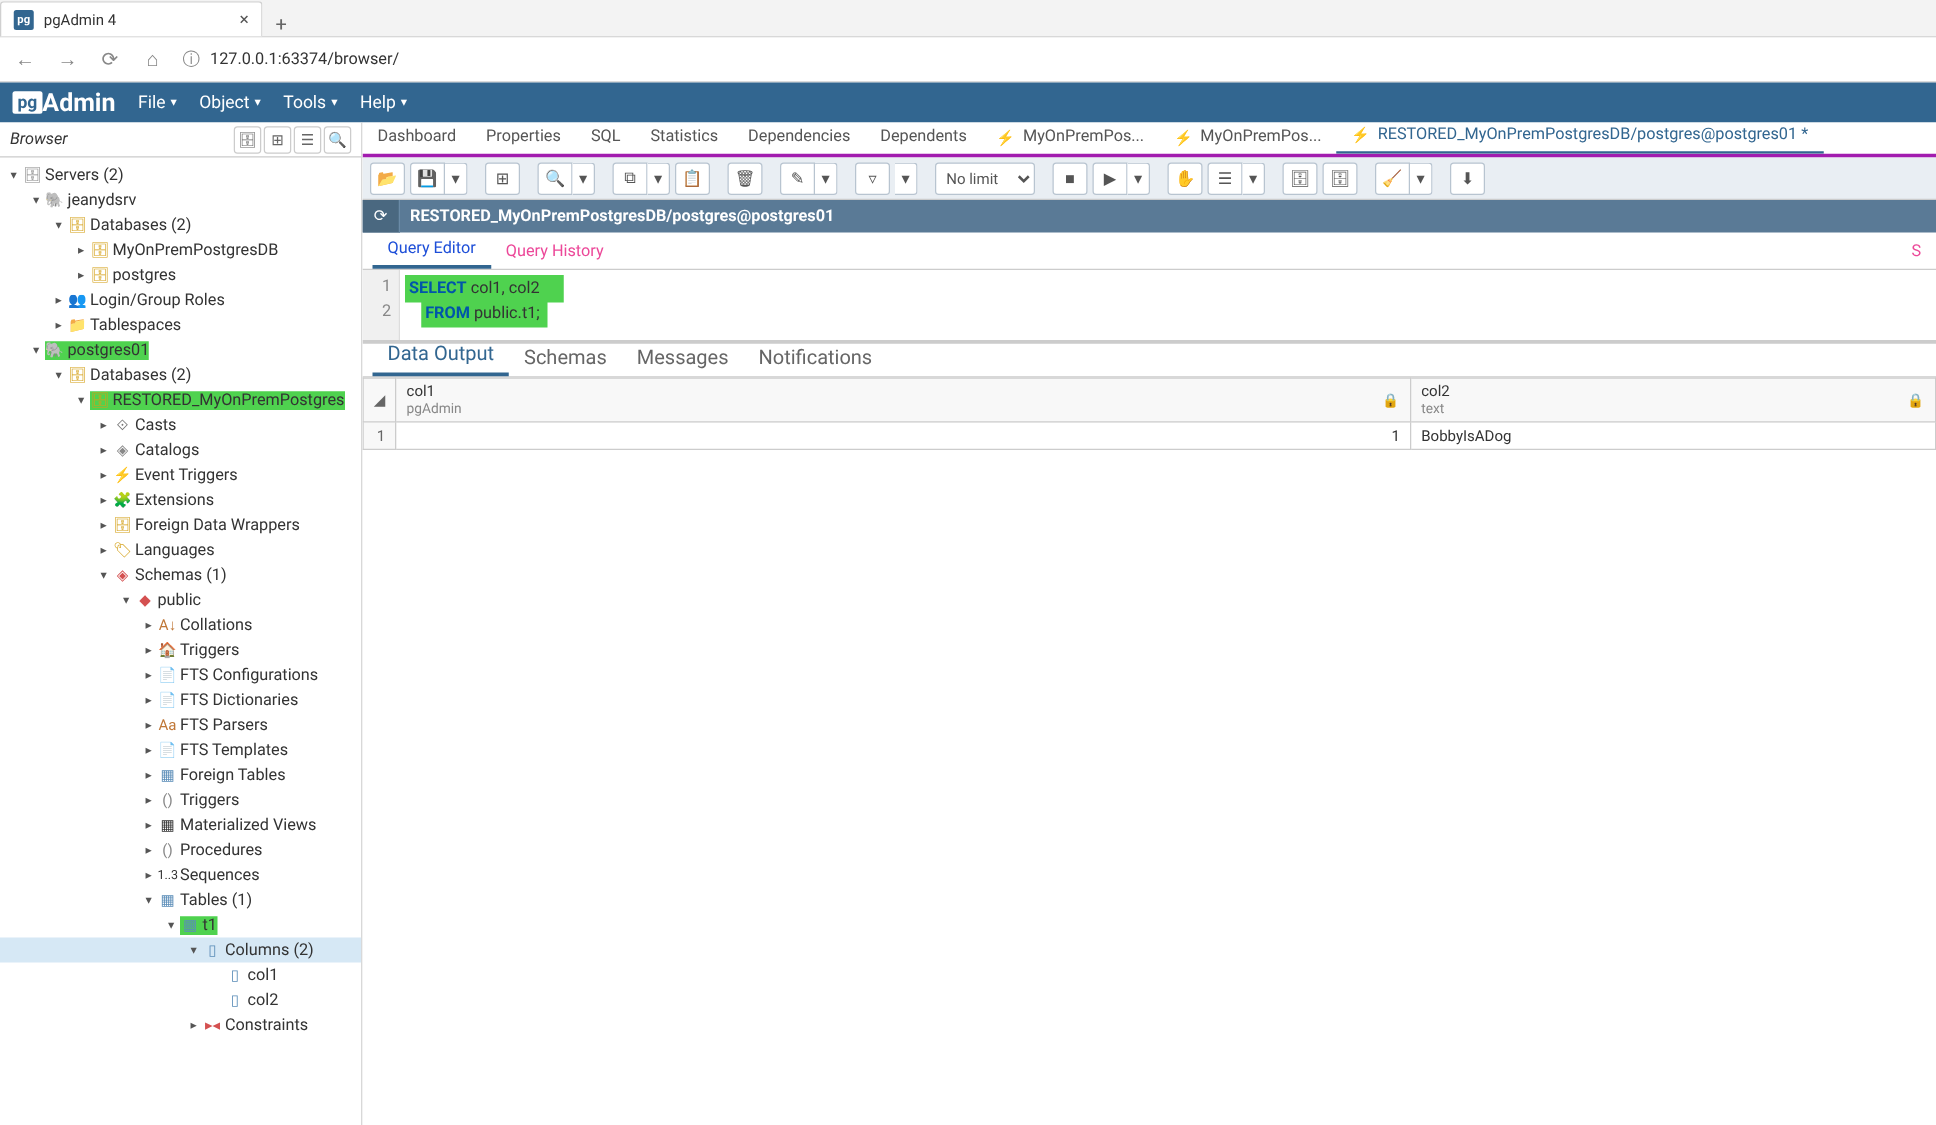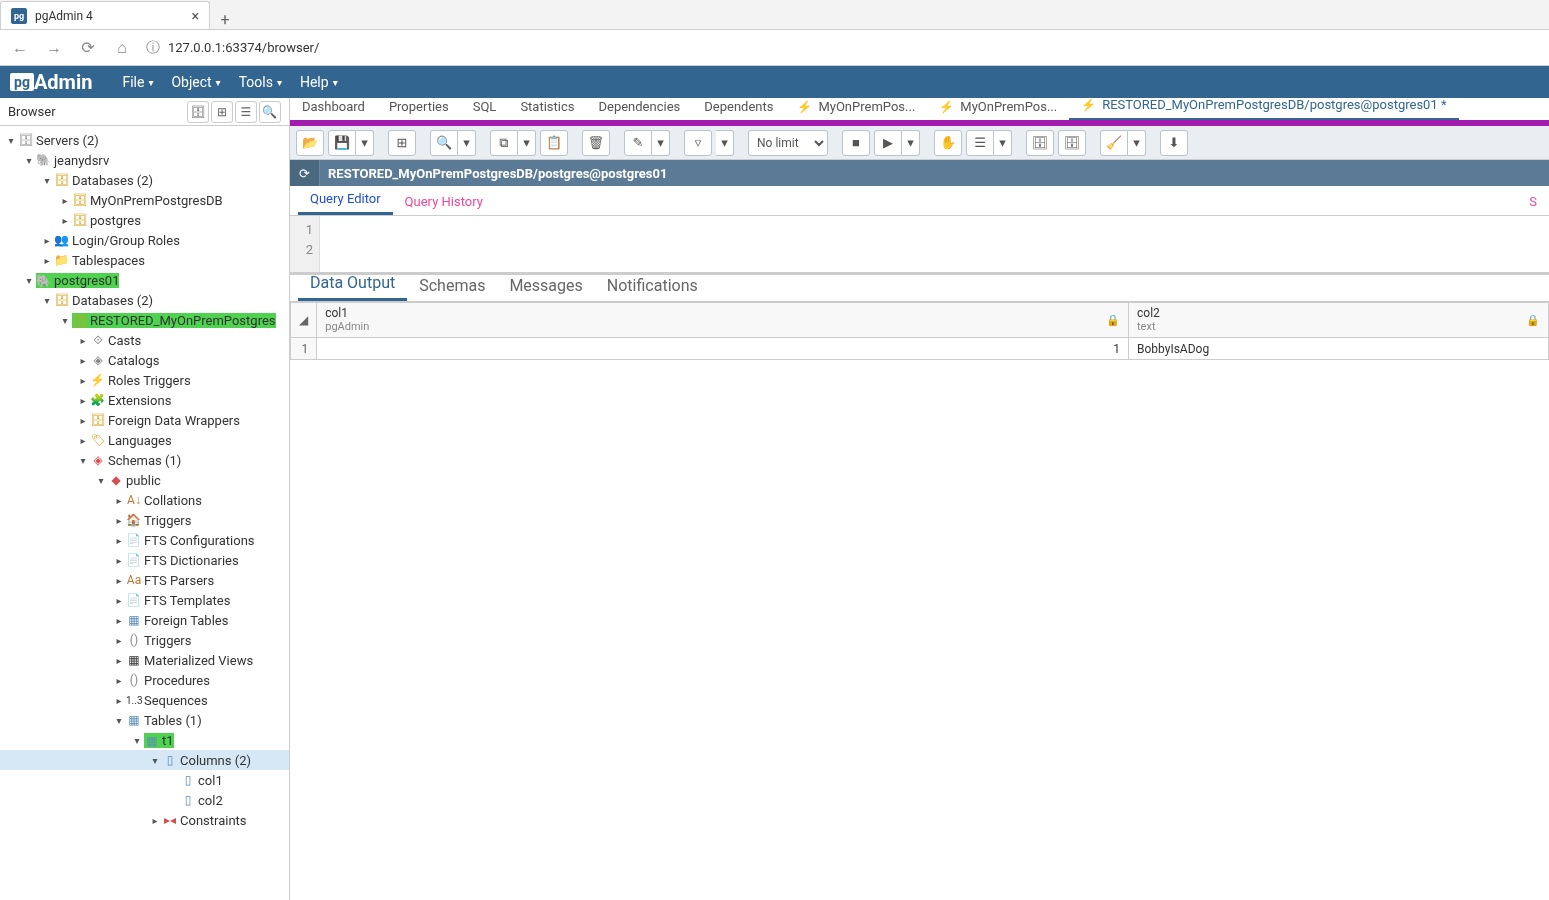--- a/index.html
+++ b/index.html
@@ -15,43 +15,43 @@
 .browser-navbar { height:36px; display:flex; align-items:center; padding:0 10px; gap:14px; border-bottom:1px solid #d0d0d0; background:#fff;}
 .nav-btn { color:#888; font-size:16px; cursor:pointer; width:20px; text-align:center;}
 .url-bar { flex:1; display:flex; align-items:center; gap:8px; font-size:13px; color:#333;}
 .url-info { color:#888; font-size:14px;}
 
 
 .pg-topbar { height: 32px; background: #326690; display:flex; align-items:center; padding-left:10px; color:#fff; gap:18px;}
 .pg-logo { display:flex; align-items:center; gap:0;}
 .pg-logo-box { background:#fff; color:#326690; padding:1px 4px; border-radius:2px; font-weight:bold; font-size:14px;}
 .pg-logo-text { font-weight:bold; font-size:20px; margin-left:0;}
-.pg-menu { display:flex; gap:18px;margin-left:12px;}
+.pg-menu { display:flex; gap:18px;}
 .pg-menu-item { display:flex; align-items:center; gap:4px; cursor:pointer; font-size:14px;}
 .caret-down { font-size:10px;}
 
 
 .pg-body { display:flex; height: calc(900px - 30px - 36px - 32px);}
 .pg-sidebar { width: 290px; border-right:1px solid #ccc; display:flex; flex-direction:column; background:#fff;}
 .pg-sidebar-hdr { height:28px; border-bottom:1px solid #ccc; display:flex; align-items:center; padding:0 8px; justify-content:space-between;}
-.pg-sidebar-title { font-size:13px; color:#333;}
+.pg-sidebar-title { font-size:13px; color:#333;font-style:italic;}
 .pg-sidebar-tools { display:flex; gap:2px;}
 .pg-sidebar-tools span { width:22px; height:22px; border:1px solid #ccc; border-radius:3px; display:flex; align-items:center; justify-content:center; background:#fff; color:#666; font-size:12px; cursor:pointer;}
 .tree { overflow:auto; padding:4px 0; font-size:13px;}
 .tree-row { display:flex; align-items:center; height:20px; white-space:nowrap; cursor:pointer;}
 .tree-row.selected { background:#d6e8f5;}
 .toggle { width:14px; text-align:center; color:#555; font-size:10px; display:inline-block;}
 .tree-icon { width:16px; text-align:center; display:inline-block; font-size:12px;}
 .tree-label { padding-left:2px;}
 .hl { background:#4fd24f; }
 .ic-server{color:#888;} .ic-db{color:#d4a017;} .ic-elephant{color:#5b8db8;} .ic-role{color:#c07838;} .ic-tbs{color:#d4a017;} .ic-cast{color:#777;} .ic-catalog{color:#888;} .ic-ext{color:#4aa04a;} .ic-fdw{color:#d4a017;} .ic-lang{color:#d4a017;} .ic-schema{color:#d45050;} .ic-pub{color:#d45050;} .ic-table{color:#5b8db8;} .ic-col{color:#5b8db8;} .ic-cons{color:#d45050;} .ic-fn{color:#888;} .ic-aa{color:#c07838;}
 
 
 .pg-main { flex:1; display:flex; flex-direction:column; background:#fff; overflow:hidden;}
-.pg-maintabs { height:28px; border-bottom:6px solid #a21caf; display:flex; align-items:flex-end; overflow:hidden;}
+.pg-maintabs { height:28px; border-bottom:3px solid #a21caf; display:flex; align-items:flex-end; overflow:hidden;}
 .pg-mtab { padding:6px 12px; font-size:13px; color:#555; cursor:pointer; white-space:nowrap;}
 .pg-mtab.file { display:flex; align-items:center; gap:6px;}
 .pg-mtab.active { border-bottom:2px solid #326690; color:#326690;}
 .pg-mtab .mtab-icon { color:#5b8db8; font-size:12px;}
 
 .pg-toolbar { height:34px; background:#e9eef3; border-bottom:1px solid #ccc; display:flex; align-items:center; padding:0 6px; gap:4px;}
 .tbtn { height:26px; min-width:28px; border:1px solid #b8c4d0; background:#fff; border-radius:3px; display:flex; align-items:center; justify-content:center; color:#555; font-size:13px; cursor:pointer;}
 .tbtn.dd { min-width:18px; border-left:none; border-top-left-radius:0; border-bottom-left-radius:0;}
 .tgrp { display:flex;}
 .tgrp .tbtn:first-child { border-top-right-radius:0; border-bottom-right-radius:0;}
@@ -201,21 +201,21 @@
           <span class="tree-label">Casts</span>
         </div>
       <div class="tree-row" style="padding-left:76px">
           <span class="toggle">▸</span>
           <span class="tree-icon ic-catalog">◈</span>
           <span class="tree-label">Catalogs</span>
         </div>
       <div class="tree-row" style="padding-left:76px">
           <span class="toggle">▸</span>
           <span class="tree-icon">⚡</span>
-          <span class="tree-label">Roles Triggers</span>
+          <span class="tree-label">Event Triggers</span>
         </div>
       <div class="tree-row" style="padding-left:76px">
           <span class="toggle">▸</span>
           <span class="tree-icon ic-ext">🧩</span>
           <span class="tree-label">Extensions</span>
         </div>
       <div class="tree-row" style="padding-left:76px">
           <span class="toggle">▸</span>
           <span class="tree-icon ic-fdw">🗄</span>
           <span class="tree-label">Foreign Data Wrappers</span>
@@ -407,20 +407,24 @@
       <div class="pg-etab">Query History</div>
       <div style="flex:1"></div>
       <div class="pg-etab">S</div>
     </div>
 
     <div class="editor">
       <div class="gutter">
           <div>1</div>
           <div>2</div>
         </div>
+      <div class="code">
+        <div><span class="sql-hl">&nbsp;<span class="kw">SELECT</span><span class="id"> col1, col2</span>&nbsp;&nbsp;&nbsp;&nbsp;&nbsp;&nbsp;</span></div>
+        <div>&nbsp;&nbsp;&nbsp;&nbsp;<span class="sql-hl">&nbsp;<span class="kw">FROM</span><span class="id"> public</span><span class="id">.t1;</span>&nbsp;&nbsp;</span></div>
+      </div>
     </div>
 
     <div class="pg-restabs">
       <div class="pg-rtab active">Data Output</div>
       <div class="pg-rtab">Schemas</div>
       <div class="pg-rtab">Messages</div>
       <div class="pg-rtab">Notifications</div>
     </div>
 
     <table class="grid">

